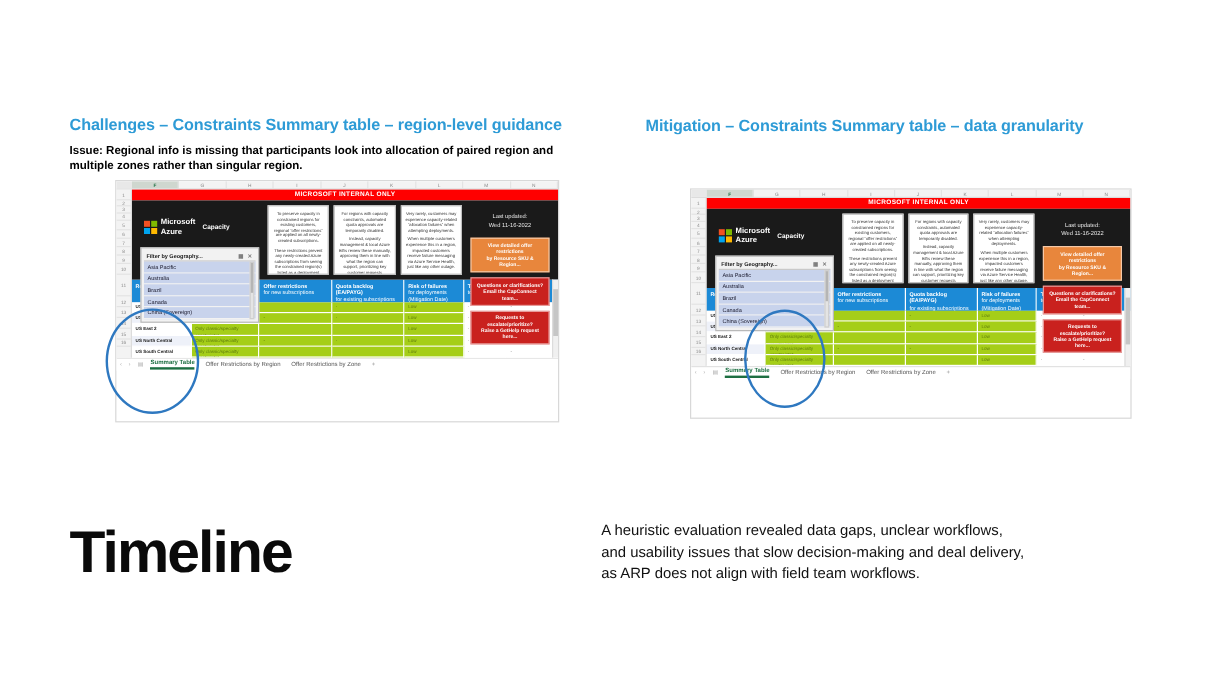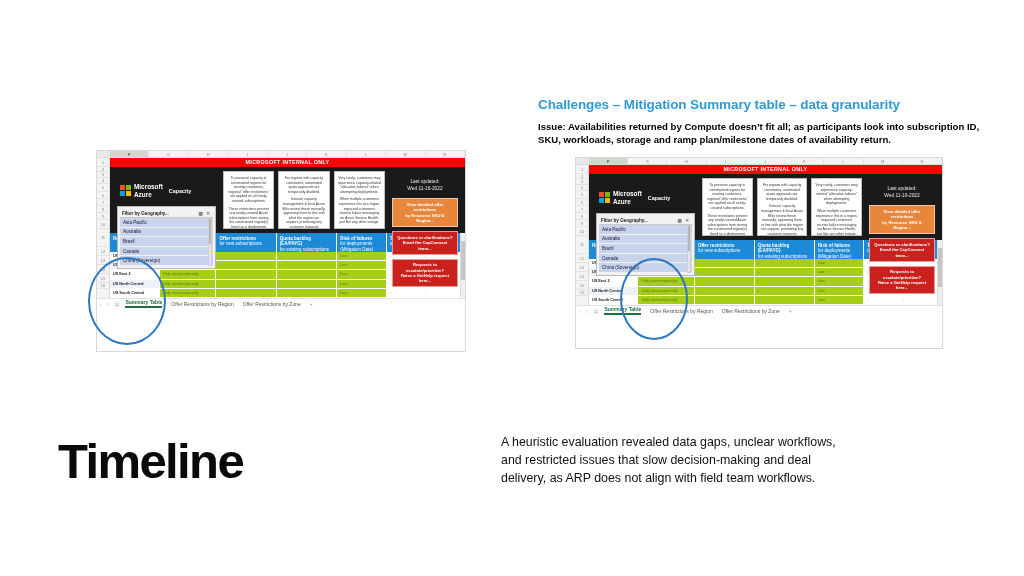--- a/index.html
+++ b/index.html
@@ -205,20 +205,24 @@
     font-size:12.4px;
     color:#111;
     line-height:1.47;
   }
 </style>
 </head>
 <body>
 
 <div class="slide">
 
+  <div class="panel" style="left:58px; top:96px; width:420px;">
+    <div class="panel-title">Challenges – Constraints Summary table – region-level guidance</div>
+    <div class="panel-issue">Issue: Regional info is missing that participants look into allocation of paired region and multiple zones rather than singular region.</div>
+  </div>
 
   <div class="xls" id="xls1" style="left:96px; top:150px; width:370px; height:202px;">
       <div class="xls-colhdr">
         <div class="xls-corner"></div>
         <div class="xls-col sel">F</div>
         <div class="xls-col">G</div>
         <div class="xls-col">H</div>
         <div class="xls-col">I</div>
         <div class="xls-col">J</div>
         <div class="xls-col">K</div>
@@ -353,22 +357,21 @@
         <span class="sheet-nav">‹ ›</span>
         <span class="sheet-nav">▤</span>
         <span class="sheet-tab active">Summary Table</span>
         <span class="sheet-tab">Offer Restrictions by Region</span>
         <span class="sheet-tab">Offer Restrictions by Zone</span>
         <span class="sheet-add">+</span>
       </div>
     </div>
 
   <div class="panel" style="left:538px; top:97px; width:455px;">
-    <div class="panel-title">Challenges – Mitigation Summary table – data granularity</div>
-    <div class="panel-issue">Issue: Availabilities returned by Compute doesn’t fit all; as participants look into subscription ID, SKU, workloads, storage and ramp plan/milestone dates of availability return.</div>
+    <div class="panel-title">Mitigation – Constraints Summary table – data granularity</div>
   </div>
 
   <div class="xls" id="xls2" style="left:575px; top:157px; width:368px; height:192px;">
       <div class="xls-colhdr">
         <div class="xls-corner"></div>
         <div class="xls-col sel">F</div>
         <div class="xls-col">G</div>
         <div class="xls-col">H</div>
         <div class="xls-col">I</div>
         <div class="xls-col">J</div>
@@ -503,17 +506,17 @@
         <span class="sheet-nav">‹ ›</span>
         <span class="sheet-nav">▤</span>
         <span class="sheet-tab active">Summary Table</span>
         <span class="sheet-tab">Offer Restrictions by Region</span>
         <span class="sheet-tab">Offer Restrictions by Zone</span>
         <span class="sheet-add">+</span>
       </div>
     </div>
 
   <div class="big-title" style="left:58px; top:437px;">Timeline</div>
-  <div class="body-copy" style="left:501px; top:433px; width:358px;">A heuristic evaluation revealed data gaps, unclear workflows, and restricted issues that slow decision-making and deal delivery, as ARP does not align with field team workflows.</div>
+  <div class="body-copy" style="left:501px; top:433px; width:358px;">A heuristic evaluation revealed data gaps, unclear workflows, and usability issues that slow decision-making and deal delivery, as ARP does not align with field team workflows.</div>
 
 <div class="circle" style="left: 88px; top: 257px; width: 78px; height: 88px;"></div>
     <div class="circle" style="left: 620px; top: 258px; width: 68px; height: 82px;"></div>
   </div>
 
 </body></html>

